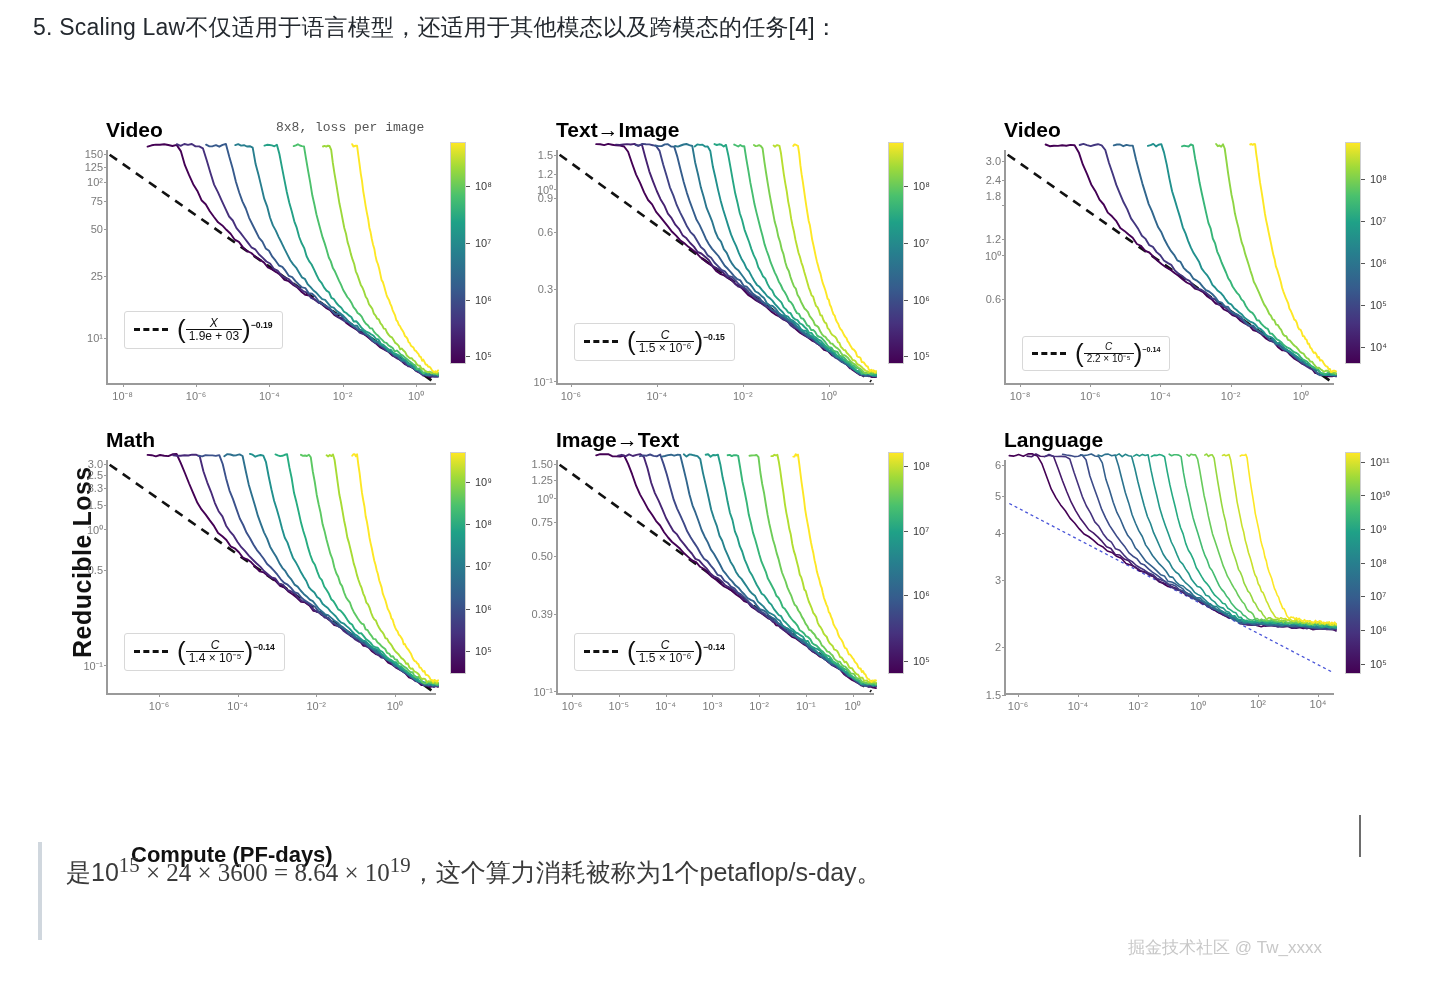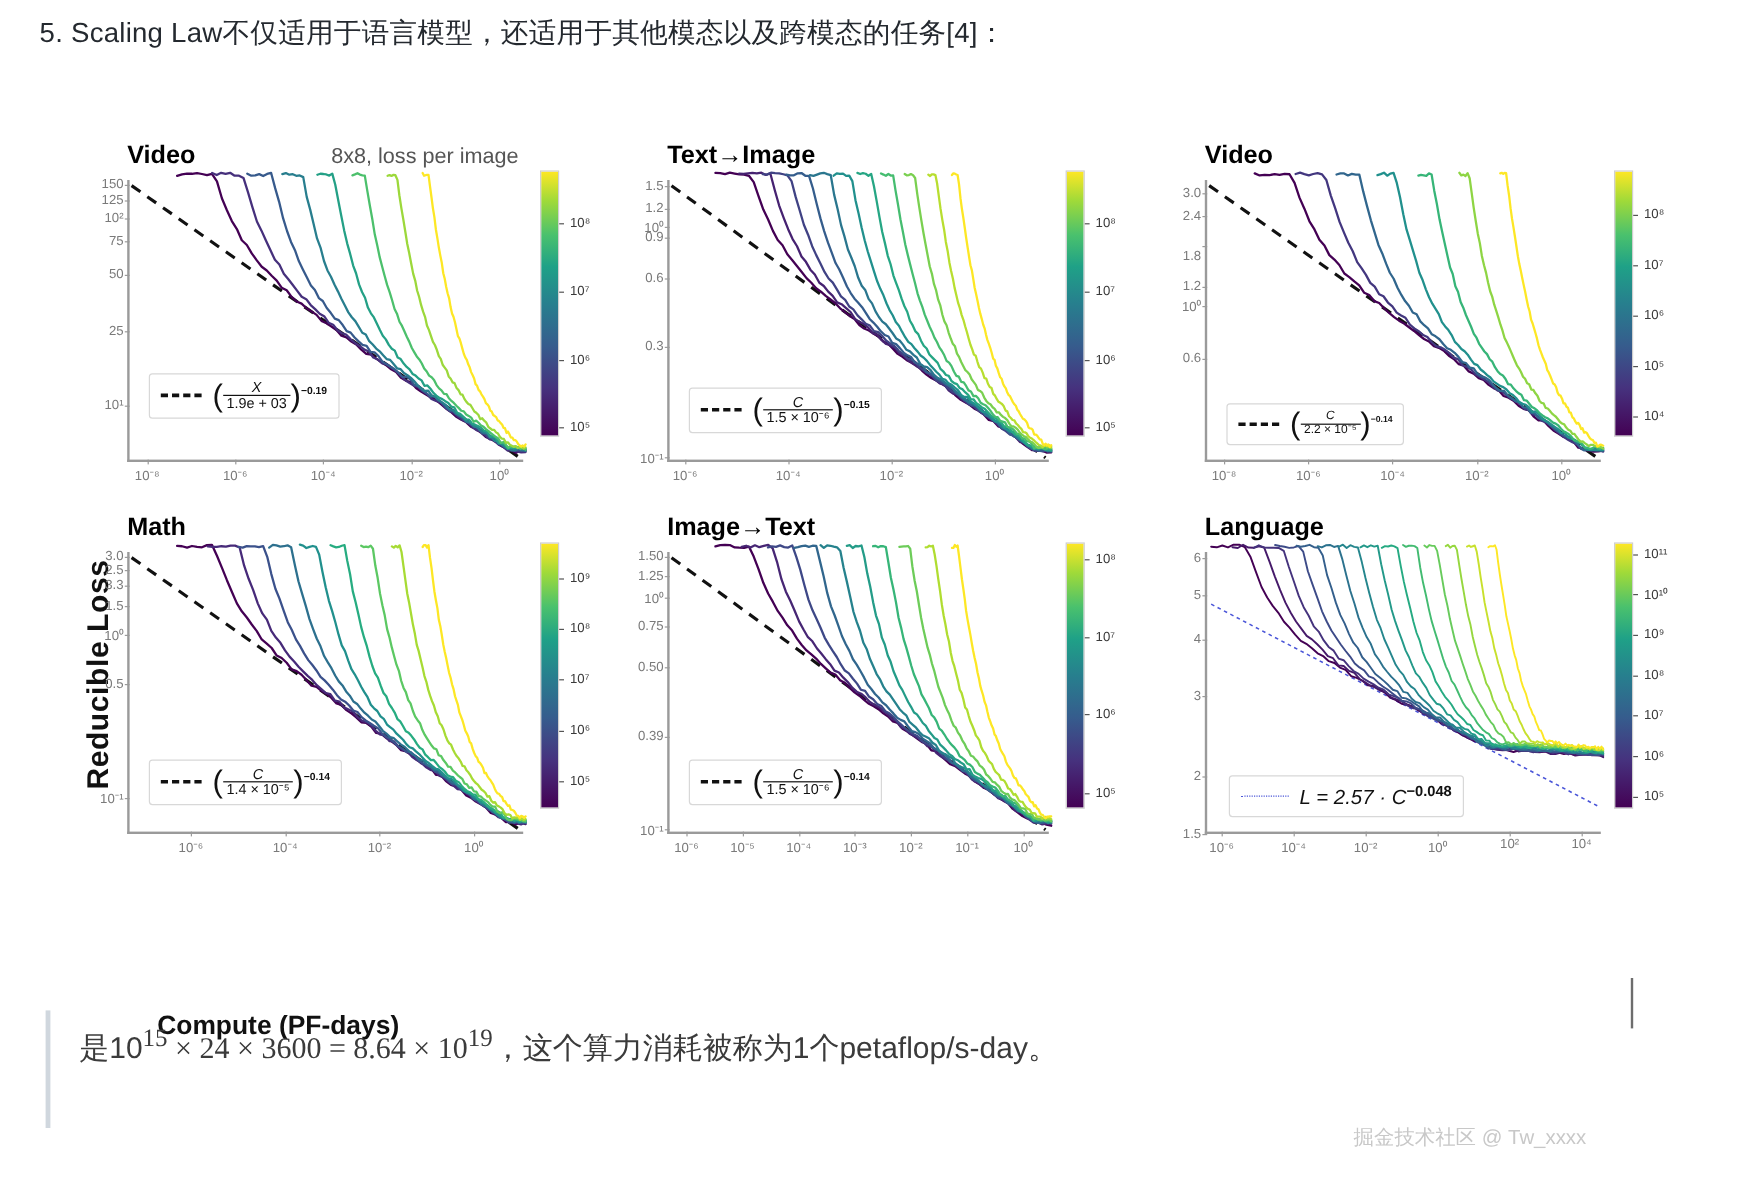--- a/index.html
+++ b/index.html
@@ -43,21 +43,21 @@
     font-size:20px;font-style:italic;color:#111;white-space:nowrap;
   }
   
   .panel{position:absolute;}
   .panel-title{
     position:absolute;left:0;top:0;
     font-size:21px;font-weight:bold;color:#000;white-space:nowrap;
   }
   .panel-subtitle{
     position:absolute;top:2px;
-    font-size:18px;font-weight:400;color:#555;white-space:nowrap;
+    font-size:13px;font-weight:400;color:#555;white-space:nowrap;font-family:Liberation Mono, monospace;
   }
   .plotbox{
     position:absolute;
     border-left:2px solid #9a9a9a;
     border-bottom:2px solid #9a9a9a;
     background:#fff;
     box-sizing:border-box;
   }
   .plotbox svg{position:absolute;left:0;top:0;overflow:visible;}
   .ytick{
@@ -269,21 +269,21 @@
           <div class="cbar-tickmark" style="top: 214.23px;"></div>
         </div>
       </div>
       <div class="panel" style="left: 1004px; top: 18px;">
         <div class="panel-title">Video</div>
         <div class="plotbox" style="left: 0px; top: 32px; width: 330px; height: 235px;">
           <div class="ytick" style="top: 10.743px;">3.0</div>
           <div class="ytickmark" style="top: 10.743px;"></div>
           <div class="ytick" style="top: 29.8959px;">2.4</div>
           <div class="ytickmark" style="top: 29.8959px;"></div>
-          <div class="ytick" style="top: 64px;">1.8</div>
+          <div class="ytick" style="top: 46px;">1.8</div>
           <div class="ytickmark" style="top: 54.5883px;"></div>
           <div class="ytick" style="top: 89.3902px;">1.2</div>
           <div class="ytickmark" style="top: 89.3902px;"></div>
           <div class="ytick" style="top: 105.039px;">10⁰</div>
           <div class="ytickmark" style="top: 105.039px;"></div>
           <div class="ytick" style="top: 148.884px;">0.6</div>
           <div class="ytickmark" style="top: 148.884px;"></div>
           <div class="xtick" style="left: 14.0426px;">10⁻⁸</div>
           <div class="xtickmark" style="left: 14.0426px;"></div>
           <div class="xtick" style="left: 84.2553px;">10⁻⁶</div>
@@ -486,24 +486,20 @@
             <path d="M92.1,-4.9 L95.5,-3.8 L98.9,-5.6 L102.3,-5.9 L105.7,-4.2 L109.1,-5.1 L112.5,5.7 L115.9,19.3 L119.3,32.5 L122.7,42.9 L126.1,54.7 L129.5,63.2 L132.9,70.9 L136.3,76.5 L139.7,85.1 L143.1,89.8 L146.5,95.5 L149.9,99.8 L153.3,103.9 L156.7,107.2 L160.1,111.2 L163.5,116.6 L166.9,117.4 L170.3,122.1 L173.7,125.0 L177.1,126.0 L180.5,129.3 L183.9,131.4 L187.3,135.3 L190.7,137.9 L194.1,137.9 L197.5,141.6 L200.9,144.2 L204.3,143.8 L207.7,146.9 L211.1,150.1 L214.5,150.8 L217.9,153.0 L221.3,154.6 L224.7,157.9 L228.1,158.8 L231.5,159.3 L234.9,160.8 L238.3,161.3 L241.7,162.5 L245.1,162.7 L248.5,164.1 L251.8,162.6 L255.2,164.3 L258.6,163.3 L262.0,162.5 L265.4,164.4 L268.8,163.4 L272.2,163.7 L275.6,164.5 L279.0,163.2 L282.4,165.2 L285.8,166.3 L289.2,164.3 L292.6,165.8 L296.0,165.9 L299.4,165.6 L302.8,167.1 L306.2,167.7 L309.6,165.9 L313.0,167.9 L316.4,167.7 L319.8,166.8 L323.2,167.1 L326.6,167.5 L330.0,167.1" fill="none" stroke="rgb(44,114,142)" stroke-width="1.6" stroke-linejoin="round" stroke-linecap="round"></path>
             <path d="M109.9,-4.4 L113.1,-6.1 L116.2,-3.4 L119.3,-5.7 L122.5,-4.3 L125.6,-3.7 L128.8,8.2 L131.9,21.7 L135.1,34.3 L138.2,45.8 L141.4,56.5 L144.5,63.5 L147.6,72.7 L150.8,79.7 L153.9,86.7 L157.1,94.0 L160.2,98.8 L163.4,102.4 L166.5,108.3 L169.7,112.0 L172.8,114.2 L175.9,118.8 L179.1,122.3 L182.2,125.0 L185.4,128.1 L188.5,132.3 L191.7,134.4 L194.8,135.9 L197.9,138.8 L201.1,141.9 L204.2,144.3 L207.4,146.4 L210.5,146.5 L213.7,149.6 L216.8,151.7 L220.0,153.1 L223.1,153.7 L226.2,156.3 L229.4,157.8 L232.5,161.2 L235.7,161.3 L238.8,162.9 L242.0,161.6 L245.1,162.6 L248.3,161.7 L251.4,162.4 L254.5,162.9 L257.7,163.9 L260.8,163.4 L264.0,163.9 L267.1,162.5 L270.3,163.4 L273.4,164.4 L276.6,165.1 L279.7,164.1 L282.8,163.3 L286.0,164.6 L289.1,164.1 L292.3,165.1 L295.4,165.7 L298.6,165.3 L301.7,165.6 L304.8,167.0 L308.0,166.4 L311.1,166.6 L314.3,167.5 L317.4,166.3 L320.6,167.0 L323.7,166.0 L326.9,166.5 L330.0,168.2" fill="none" stroke="rgb(37,134,141)" stroke-width="1.6" stroke-linejoin="round" stroke-linecap="round"></path>
             <path d="M127.7,-3.9 L130.6,-5.5 L133.5,-4.0 L136.4,-5.6 L139.2,-4.5 L142.1,-5.2 L145.0,10.2 L147.9,23.6 L150.8,35.5 L153.7,48.1 L156.6,57.6 L159.5,65.9 L162.4,73.7 L165.3,82.0 L168.1,87.5 L171.0,94.6 L173.9,101.2 L176.8,104.1 L179.7,109.1 L182.6,113.2 L185.5,119.3 L188.4,123.0 L191.3,126.5 L194.2,127.3 L197.0,130.6 L199.9,135.3 L202.8,136.2 L205.7,139.9 L208.6,141.8 L211.5,145.4 L214.4,147.4 L217.3,148.1 L220.2,151.3 L223.1,152.3 L226.0,156.1 L228.8,155.9 L231.7,159.2 L234.6,159.3 L237.5,159.7 L240.4,161.7 L243.3,160.9 L246.2,162.5 L249.1,162.3 L252.0,161.0 L254.9,160.9 L257.7,162.1 L260.6,161.6 L263.5,162.3 L266.4,162.5 L269.3,161.6 L272.2,162.6 L275.1,162.5 L278.0,162.6 L280.9,163.6 L283.8,163.6 L286.6,163.5 L289.5,164.0 L292.4,164.7 L295.3,165.8 L298.2,165.5 L301.1,164.7 L304.0,165.6 L306.9,164.2 L309.8,165.1 L312.7,164.6 L315.5,167.2 L318.4,164.9 L321.3,167.2 L324.2,167.8 L327.1,165.6 L330.0,166.6" fill="none" stroke="rgb(35,153,137)" stroke-width="1.6" stroke-linejoin="round" stroke-linecap="round"></path>
             <path d="M145.5,-3.5 L148.1,-4.9 L150.7,-4.6 L153.4,-5.4 L156.0,-4.7 L158.6,-3.2 L161.3,11.8 L163.9,24.9 L166.5,36.1 L169.2,46.8 L171.8,57.9 L174.5,67.5 L177.1,73.9 L179.7,83.4 L182.4,90.2 L185.0,94.3 L187.6,99.9 L190.3,107.8 L192.9,111.8 L195.5,116.4 L198.2,120.7 L200.8,123.6 L203.5,127.1 L206.1,131.5 L208.7,135.2 L211.4,137.5 L214.0,140.0 L216.6,143.3 L219.3,144.1 L221.9,148.3 L224.5,149.9 L227.2,151.9 L229.8,152.7 L232.5,157.2 L235.1,157.2 L237.7,161.0 L240.4,160.2 L243.0,161.9 L245.6,162.0 L248.3,161.3 L250.9,160.5 L253.5,162.0 L256.2,160.3 L258.8,162.2 L261.5,162.9 L264.1,161.7 L266.7,163.2 L269.4,163.5 L272.0,161.6 L274.6,162.1 L277.3,162.7 L279.9,164.3 L282.5,163.6 L285.2,162.1 L287.8,163.2 L290.5,163.6 L293.1,163.4 L295.7,165.3 L298.4,163.7 L301.0,165.4 L303.6,164.1 L306.3,165.6 L308.9,164.1 L311.5,163.9 L314.2,165.4 L316.8,166.9 L319.5,166.3 L322.1,164.6 L324.7,166.8 L327.4,167.4 L330.0,167.7" fill="none" stroke="rgb(38,170,130)" stroke-width="1.6" stroke-linejoin="round" stroke-linecap="round"></path>
             <path d="M163.2,-5.8 L165.6,-4.3 L168.0,-5.2 L170.4,-5.3 L172.8,-4.9 L175.1,-3.3 L177.5,12.9 L179.9,25.7 L182.3,36.0 L184.7,47.6 L187.0,57.4 L189.4,65.4 L191.8,73.0 L194.2,81.1 L196.6,89.0 L199.0,95.7 L201.3,100.4 L203.7,107.5 L206.1,110.5 L208.5,115.6 L210.9,120.9 L213.3,125.9 L215.6,129.4 L218.0,131.9 L220.4,135.9 L222.8,138.7 L225.2,142.9 L227.6,145.7 L229.9,148.4 L232.3,150.3 L234.7,151.6 L237.1,155.0 L239.5,156.2 L241.8,158.7 L244.2,159.9 L246.6,160.3 L249.0,159.1 L251.4,161.3 L253.8,161.4 L256.1,160.8 L258.5,160.0 L260.9,161.4 L263.3,161.0 L265.7,160.6 L268.1,162.0 L270.4,161.3 L272.8,161.8 L275.2,161.8 L277.6,163.4 L280.0,162.6 L282.3,162.7 L284.7,163.3 L287.1,161.7 L289.5,163.4 L291.9,162.7 L294.3,163.7 L296.6,162.8 L299.0,163.1 L301.4,164.4 L303.8,165.3 L306.2,163.5 L308.6,165.6 L310.9,164.1 L313.3,165.4 L315.7,166.1 L318.1,163.7 L320.5,164.9 L322.9,164.8 L325.2,165.7 L327.6,166.4 L330.0,166.0" fill="none" stroke="rgb(67,187,113)" stroke-width="1.6" stroke-linejoin="round" stroke-linecap="round"></path>
             <path d="M181.0,-5.4 L183.1,-3.8 L185.2,-5.8 L187.4,-5.1 L189.5,-5.1 L191.6,-0.9 L193.8,10.7 L195.9,23.0 L198.0,35.2 L200.2,44.8 L202.3,55.9 L204.4,65.0 L206.5,73.9 L208.7,80.3 L210.8,86.6 L212.9,93.1 L215.1,99.5 L217.2,105.9 L219.3,110.8 L221.4,116.2 L223.6,119.8 L225.7,124.0 L227.8,127.6 L230.0,131.0 L232.1,135.3 L234.2,138.6 L236.3,141.7 L238.5,144.0 L240.6,148.7 L242.7,151.2 L244.9,152.2 L247.0,154.2 L249.1,158.7 L251.2,158.5 L253.4,160.4 L255.5,159.1 L257.6,160.7 L259.8,160.5 L261.9,160.8 L264.0,160.2 L266.1,159.4 L268.3,160.8 L270.4,161.6 L272.5,161.7 L274.7,161.0 L276.8,160.8 L278.9,160.5 L281.0,162.9 L283.2,162.4 L285.3,163.1 L287.4,162.7 L289.6,162.3 L291.7,162.6 L293.8,161.8 L295.9,162.2 L298.1,163.7 L300.2,162.1 L302.3,163.7 L304.5,162.3 L306.6,165.1 L308.7,162.8 L310.8,162.8 L313.0,164.0 L315.1,164.1 L317.2,164.1 L319.4,163.3 L321.5,163.5 L323.6,165.0 L325.7,164.7 L327.9,165.4 L330.0,164.3" fill="none" stroke="rgb(104,203,92)" stroke-width="1.6" stroke-linejoin="round" stroke-linecap="round"></path>
             <path d="M198.8,-4.9 L200.6,-6.0 L202.5,-3.6 L204.4,-5.0 L206.3,-5.2 L208.1,-1.8 L210.0,10.7 L211.9,22.5 L213.8,33.5 L215.6,43.8 L217.5,53.4 L219.4,60.7 L221.3,70.8 L223.1,78.2 L225.0,85.6 L226.9,91.7 L228.8,97.0 L230.6,102.6 L232.5,109.3 L234.4,112.4 L236.3,117.0 L238.1,123.2 L240.0,126.8 L241.9,131.1 L243.8,133.0 L245.6,136.8 L247.5,141.6 L249.4,143.5 L251.3,147.3 L253.1,150.4 L255.0,151.2 L256.9,154.7 L258.8,156.8 L260.6,159.8 L262.5,157.9 L264.4,157.8 L266.3,159.3 L268.1,159.6 L270.0,159.9 L271.9,159.5 L273.8,161.5 L275.6,160.1 L277.5,162.1 L279.4,159.9 L281.3,159.9 L283.1,160.3 L285.0,161.8 L286.9,161.1 L288.8,161.3 L290.6,160.6 L292.5,162.6 L294.4,161.1 L296.3,163.5 L298.1,163.0 L300.0,161.6 L301.9,163.7 L303.8,164.2 L305.6,164.1 L307.5,162.9 L309.4,162.1 L311.3,162.1 L313.1,162.7 L315.0,163.9 L316.9,162.7 L318.8,164.8 L320.6,162.9 L322.5,164.8 L324.4,165.1 L326.3,163.6 L328.1,164.4 L330.0,165.4" fill="none" stroke="rgb(150,215,63)" stroke-width="1.6" stroke-linejoin="round" stroke-linecap="round"></path>
             <path d="M216.5,-4.5 L218.2,-5.4 L219.8,-4.2 L221.4,-4.8 L223.0,-5.4 L224.6,-0.3 L226.3,10.2 L227.9,21.2 L229.5,31.0 L231.1,41.8 L232.7,49.7 L234.4,57.9 L236.0,66.1 L237.6,71.7 L239.2,80.1 L240.8,85.7 L242.5,92.7 L244.1,97.4 L245.7,103.0 L247.3,109.3 L249.0,114.9 L250.6,117.5 L252.2,123.8 L253.8,126.2 L255.4,131.3 L257.1,132.7 L258.7,136.4 L260.3,140.8 L261.9,143.7 L263.5,147.5 L265.2,150.9 L266.8,153.0 L268.4,155.7 L270.0,157.8 L271.6,158.0 L273.3,159.1 L274.9,157.7 L276.5,158.4 L278.1,158.9 L279.7,158.6 L281.4,160.6 L283.0,159.1 L284.6,159.6 L286.2,160.6 L287.9,161.5 L289.5,159.5 L291.1,160.1 L292.7,162.0 L294.3,160.0 L296.0,160.8 L297.6,162.3 L299.2,162.7 L300.8,161.4 L302.4,161.3 L304.1,160.8 L305.7,163.6 L307.3,163.3 L308.9,161.7 L310.5,163.4 L312.2,161.7 L313.8,164.1 L315.4,162.5 L317.0,163.7 L318.7,164.1 L320.3,162.6 L321.9,162.4 L323.5,163.3 L325.1,165.2 L326.8,165.2 L328.4,163.3 L330.0,163.6" fill="none" stroke="rgb(200,224,45)" stroke-width="1.6" stroke-linejoin="round" stroke-linecap="round"></path>
             <path d="M234.3,-4.0 L235.7,-4.9 L237.0,-4.8 L238.4,-4.7 L239.8,-5.6 L241.1,-2.1 L242.5,9.0 L243.9,19.1 L245.2,27.5 L246.6,35.9 L248.0,44.7 L249.3,53.6 L250.7,59.9 L252.1,66.3 L253.4,72.7 L254.8,80.5 L256.2,86.1 L257.5,89.9 L258.9,97.1 L260.3,100.9 L261.6,107.3 L263.0,111.8 L264.4,115.3 L265.7,118.5 L267.1,123.8 L268.5,128.6 L269.8,131.2 L271.2,135.1 L272.6,137.1 L273.9,141.6 L275.3,144.7 L276.7,148.4 L278.0,148.7 L279.4,151.8 L280.8,155.8 L282.1,157.2 L283.5,158.6 L284.9,157.0 L286.3,157.5 L287.6,157.4 L289.0,159.4 L290.4,157.8 L291.7,159.6 L293.1,158.3 L294.5,159.9 L295.8,161.3 L297.2,161.0 L298.6,159.7 L299.9,161.2 L301.3,160.7 L302.7,161.8 L304.0,161.2 L305.4,161.8 L306.8,162.1 L308.1,162.7 L309.5,160.4 L310.9,162.3 L312.2,161.9 L313.6,160.9 L315.0,161.2 L316.3,163.1 L317.7,162.2 L319.1,163.3 L320.4,162.5 L321.8,163.0 L323.2,161.8 L324.5,164.4 L325.9,162.3 L327.3,163.9 L328.6,162.1 L330.0,164.5" fill="none" stroke="rgb(253,231,37)" stroke-width="1.6" stroke-linejoin="round" stroke-linecap="round"></path>
           </svg>
-          <div class="plot-legend" style="left: 18px; bottom: 12px; font-size: 17px;">
-            <span class="dotline"></span>
-            <span><span class="italic">L = 2.57 · C</span><sup class="expo">−0.048</sup></span>
-          </div>
         </div>
         <div class="cbar-wrap" style="left: 341px; top: 24px; width: 16px; height: 222px;">
           <div class="cbar" style="width: 16px; height: 222px;"></div>
           <div class="cbar-tick" style="top: 9.99px;">10¹¹</div>
           <div class="cbar-tickmark" style="top: 9.99px;"></div>
           <div class="cbar-tick" style="top: 43.29px;">10¹⁰</div>
           <div class="cbar-tickmark" style="top: 43.29px;"></div>
           <div class="cbar-tick" style="top: 76.59px;">10⁹</div>
           <div class="cbar-tickmark" style="top: 76.59px;"></div>
           <div class="cbar-tick" style="top: 111px;">10⁸</div>

